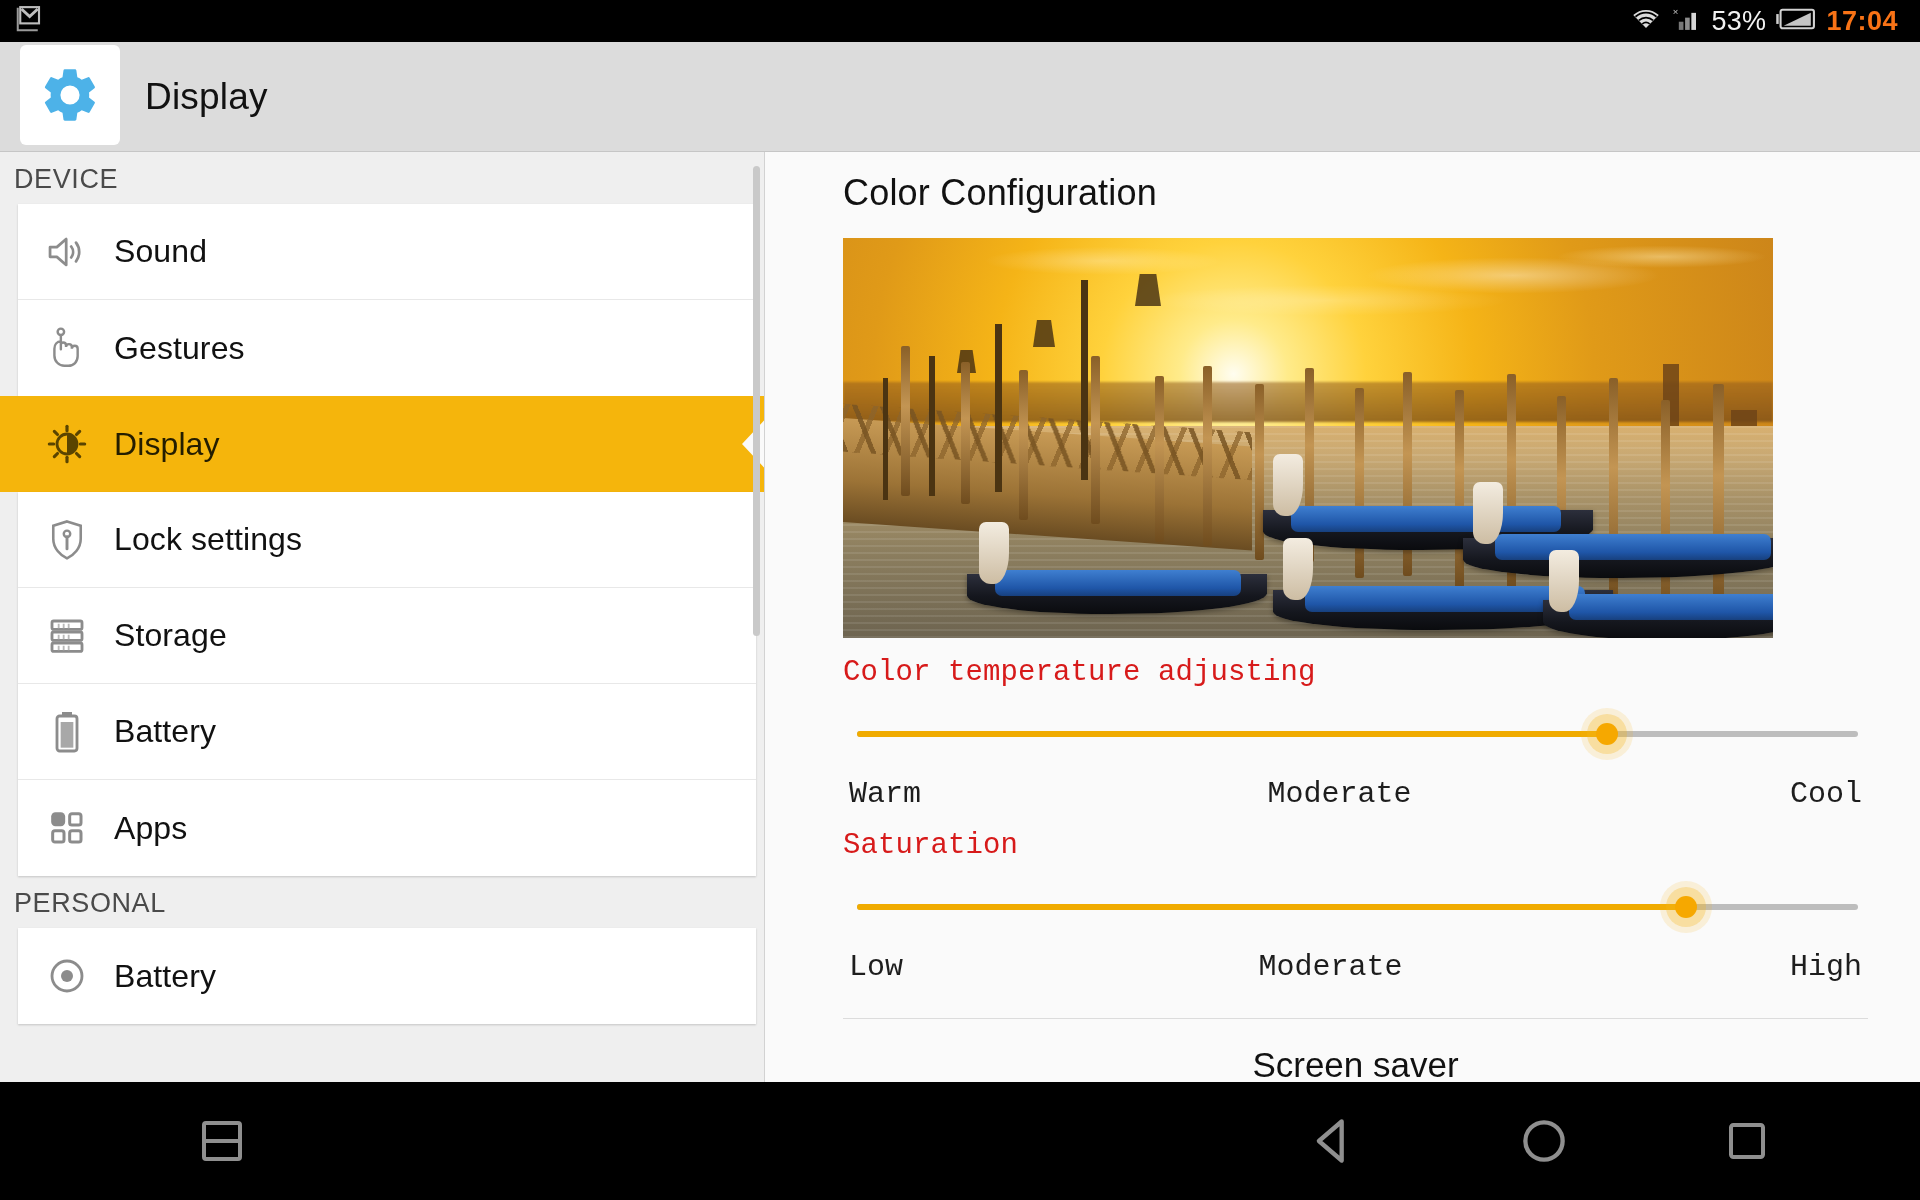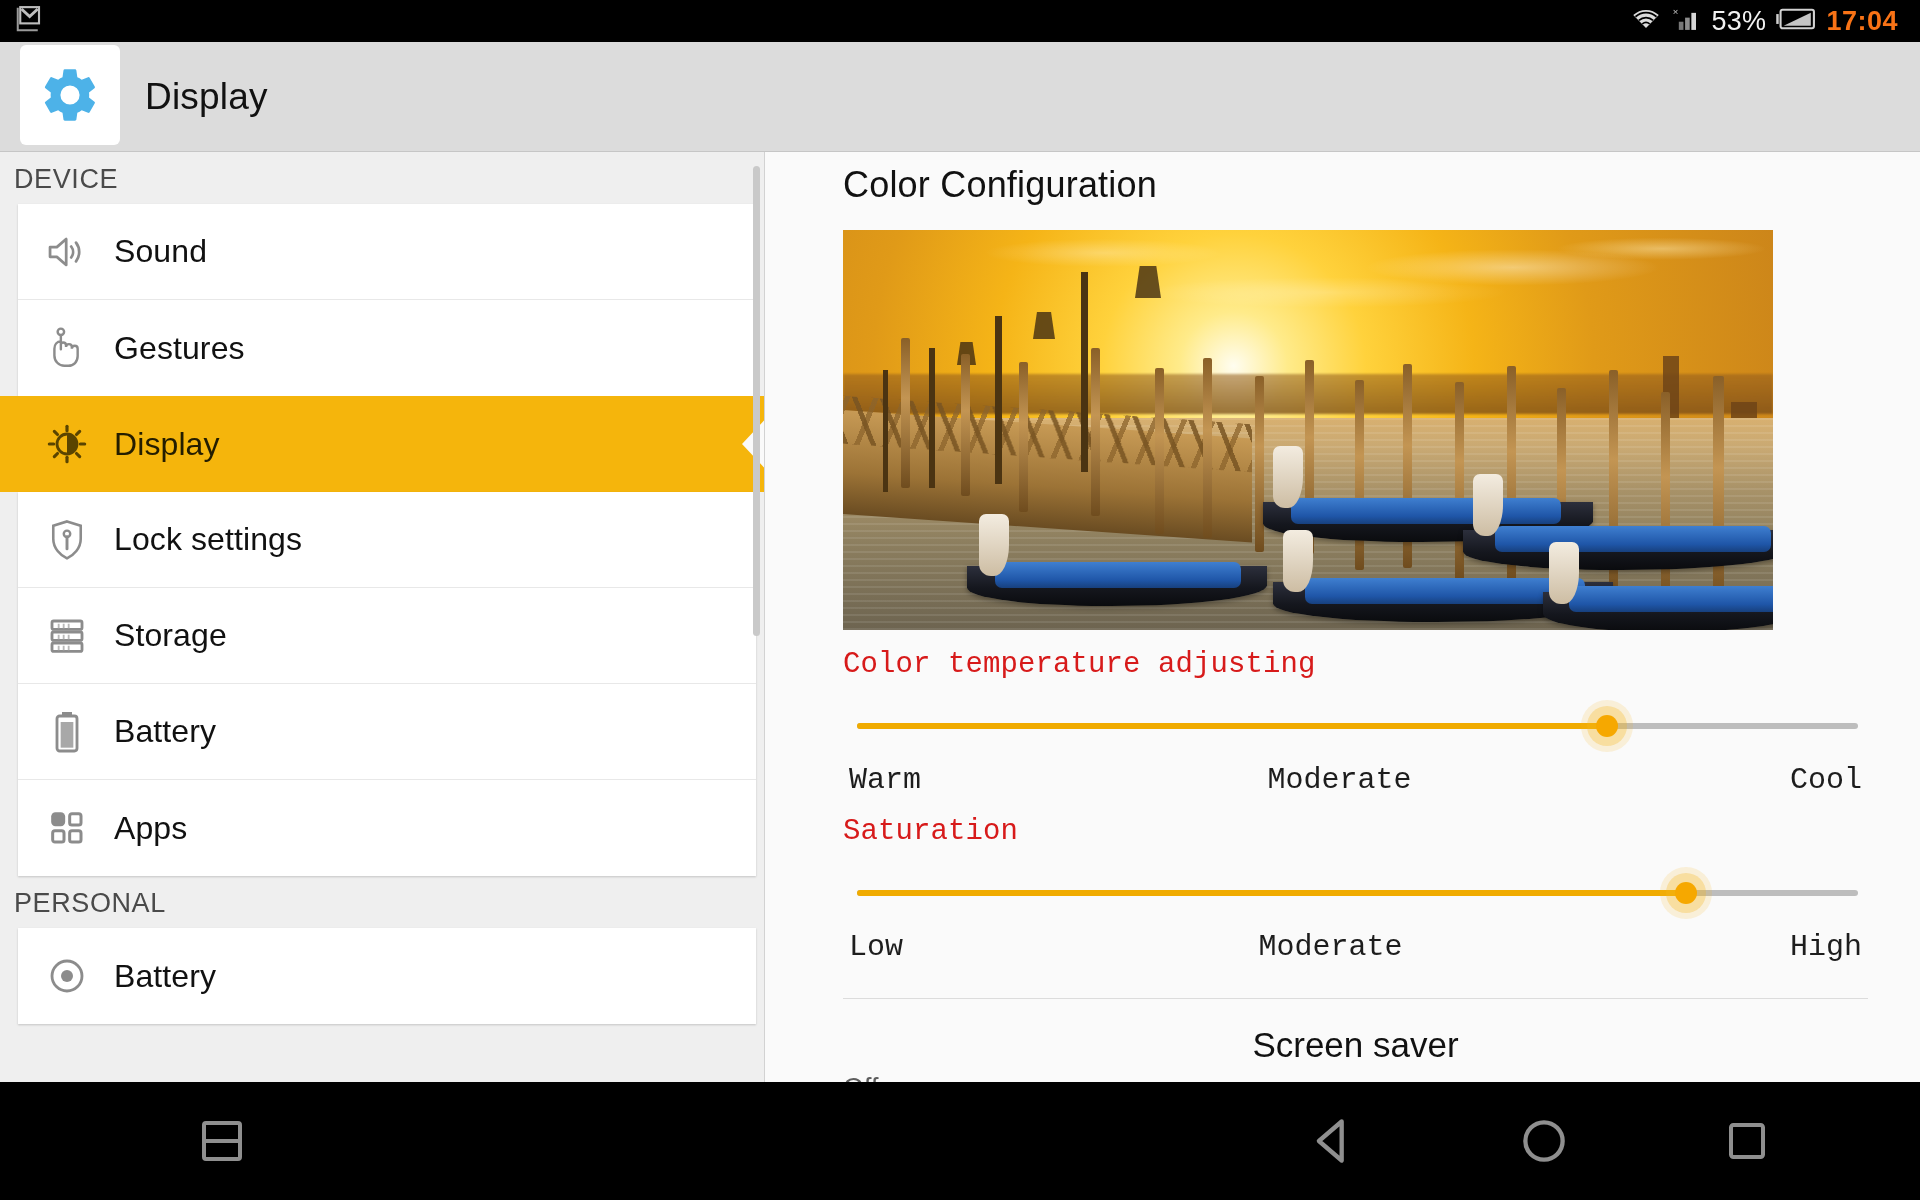--- a/index.html
+++ b/index.html
@@ -89,21 +89,21 @@
     background: transparent;
   }
   .scroll-thumb {
     position: absolute; right: 2px; top: 8px; width: 7px; height: 470px;
     background: #c9c9c9; border-radius: 4px;
   }
 
   
   .panel {
     flex: 1; height: 1048px; background: #fafafa; position: relative;
-    padding: 0 52px 0 78px; overflow: hidden;
+    padding: 8px 52px 0 78px; overflow: hidden;
   }
   .panel-title { font-size: 36px; color: #111; padding-top: 12px; letter-spacing: .2px; }
 
   .preview {
     margin-top: 24px; width: 930px; height: 400px; position: relative; overflow: hidden;
     background: #e8b24a;
   }
   .sky {
     position:absolute; inset:0;
     background:
@@ -175,21 +175,21 @@
   .track {
     position:absolute; top: 26px; left: 14px; right: 10px; height: 6px;
     background: #bdbdbd; border-radius: 3px;
   }
   .track-fill { position:absolute; left:0; top:0; height: 6px; background: #f0ab00; border-radius: 3px; }
   .thumb {
     position:absolute; top: 29px; width: 22px; height: 22px; border-radius: 50%;
     background: #f6a800; transform: translate(-50%, -50%);
     box-shadow: 0 0 0 9px rgba(246,181,30,.30), 0 0 0 15px rgba(246,181,30,.15);
   }
-  .scale-row { display: flex; justify-content: space-between; margin-top: 8px; padding: 0 6px; }
+  .scale-row { display: flex; justify-content: space-between; margin-top: 14px; padding: 0 6px; }
   .scale-row span { font-size: 30px; color: #1d1d1d; }
   .scale-row span.mid { margin-right: 32px; }
 
   .divider { height: 1px; background: #dcdcdc; margin: 34px 0 0 0; }
   .pref { padding-top: 26px; }
   .pref-title { font-size: 35px; color: #111; text-align: center; }
   .pref-sub { font-size: 27px; color: #5d5d5d; margin-top: 8px; }
 
   
   .navbar {

